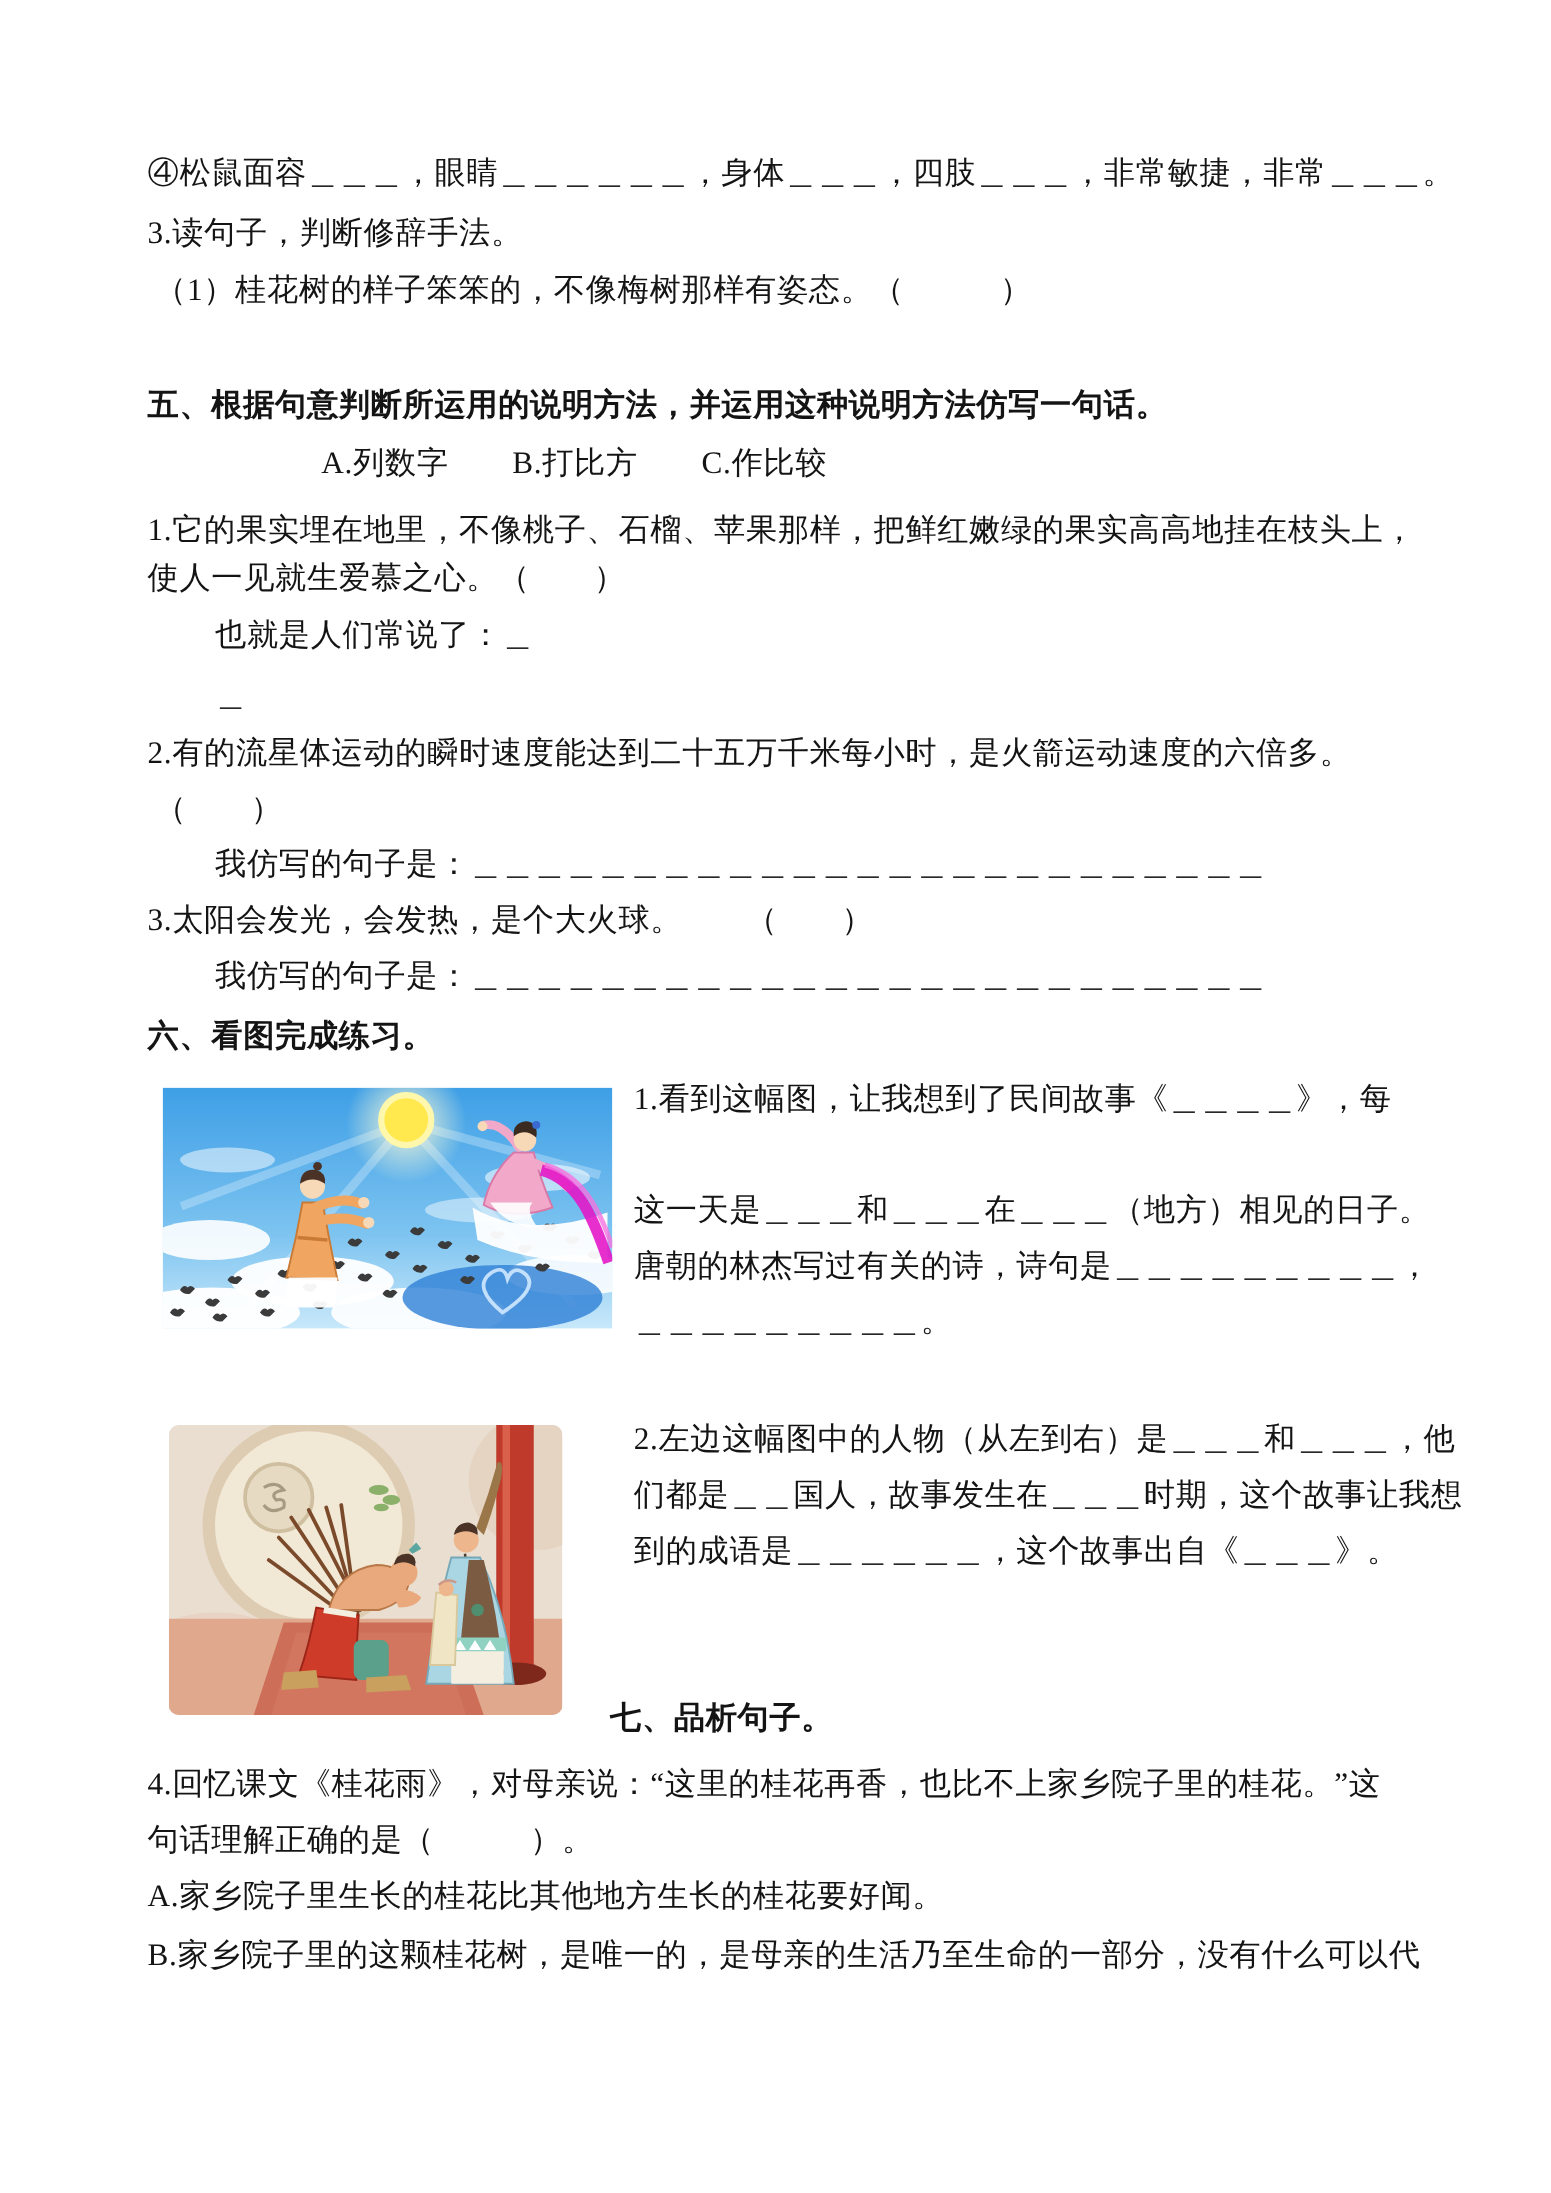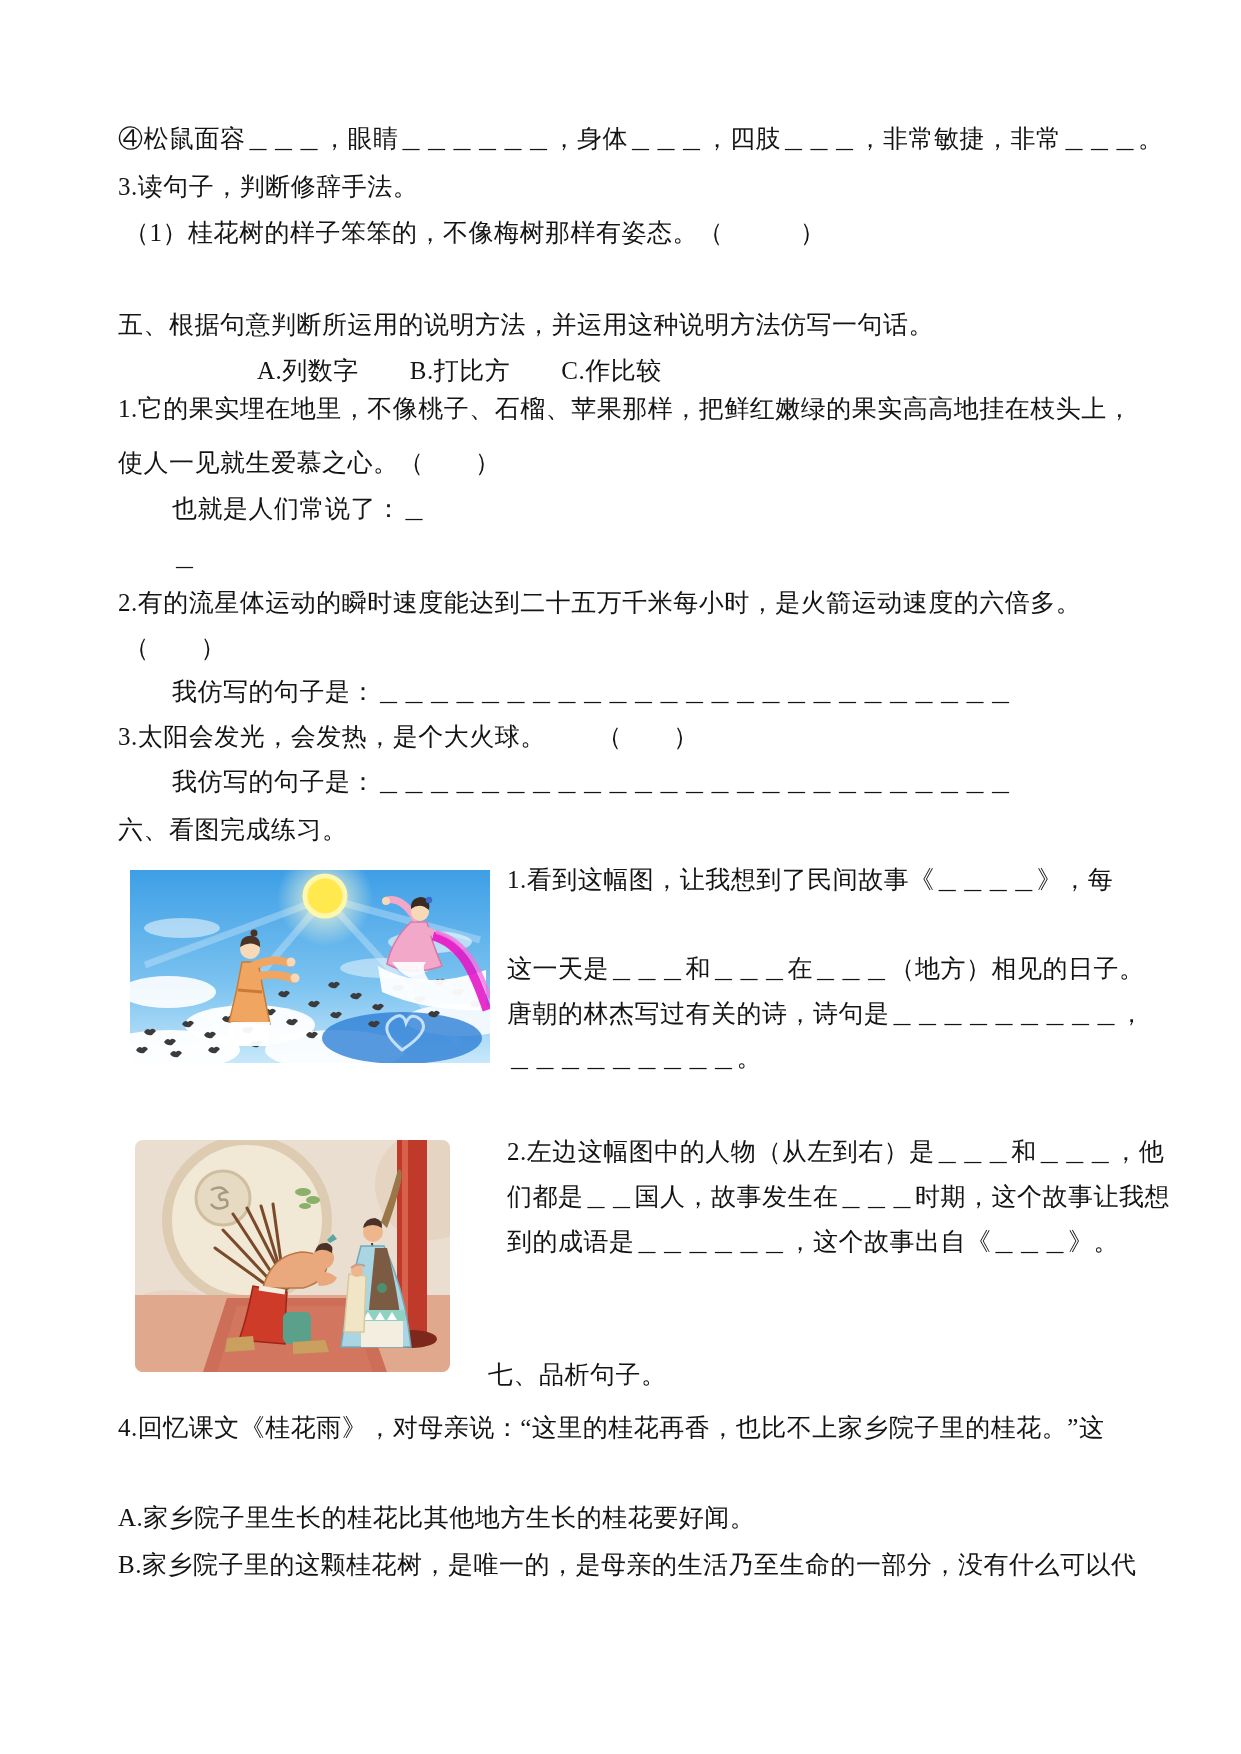--- a/index.html
+++ b/index.html
@@ -5,37 +5,37 @@
   html,body{margin:0;padding:0;background:#ffffff;}
   #page{
     position:relative;width:1241px;height:1754px;background:#ffffff;
     font-family:"Liberation Serif","DejaVu Serif",serif;
     color:#141414;overflow:hidden;
   }
   .ln{
     position:absolute;left:118px;font-size:25px;line-height:34px;
     white-space:nowrap;letter-spacing:0.5px;
   }
-  .bold{font-weight:normal;}
+  .bold{font-weight:bold;}
   .illus{position:absolute;overflow:hidden;}
   .illus svg{display:block;width:100%;height:100%;}
   #img2box{border-radius:8px;}
 </style>
 </head>
 <body>
 
 <div id="page">
 
   <div class="ln" style="top:122px">④松鼠面容＿＿＿，眼睛＿＿＿＿＿＿，身体＿＿＿，四肢＿＿＿，非常敏捷，非常＿＿＿。</div>
   <div class="ln" style="top:170px">3.读句子，判断修辞手法。</div>
   <div class="ln" style="top:216px;left:124px">（1）桂花树的样子笨笨的，不像梅树那样有姿态。（　　　）</div>
 
   <div class="ln bold" style="top:308px">五、根据句意判断所运用的说明方法，并运用这种说明方法仿写一句话。</div>
   <div class="ln" style="top:354px;left:257px">A.列数字　　B.打比方　　C.作比较</div>
-  <div class="ln" style="top:392px">1.它的果实埋在地里，不像桃子、石榴、苹果那样，把鲜红嫩绿的果实高高地挂在枝头上，</div>
+  <div class="ln" style="top:408px">1.它的果实埋在地里，不像桃子、石榴、苹果那样，把鲜红嫩绿的果实高高地挂在枝头上，</div>
   <div class="ln" style="top:446px">使人一见就生爱慕之心。（　　）</div>
   <div class="ln" style="top:492px;left:172px">也就是人们常说了：＿</div>
   <div class="ln" style="top:540px;left:172px">＿</div>
   <div class="ln" style="top:586px">2.有的流星体运动的瞬时速度能达到二十五万千米每小时，是火箭运动速度的六倍多。</div>
   <div class="ln" style="top:631px;left:124px">（　　）</div>
   <div class="ln" style="top:675px;left:172px">我仿写的句子是：＿＿＿＿＿＿＿＿＿＿＿＿＿＿＿＿＿＿＿＿＿＿＿＿＿</div>
   <div class="ln" style="top:720px">3.太阳会发光，会发热，是个大火球。　　（　　）</div>
   <div class="ln" style="top:765px;left:172px">我仿写的句子是：＿＿＿＿＿＿＿＿＿＿＿＿＿＿＿＿＿＿＿＿＿＿＿＿＿</div>
 
   <div class="ln bold" style="top:813px">六、看图完成练习。</div>
@@ -195,16 +195,17 @@
       </g>
     </svg>
   </div>
 
   <div class="ln" style="top:1135px;left:507px">2.左边这幅图中的人物（从左到右）是＿＿＿和＿＿＿，他</div>
   <div class="ln" style="top:1180px;left:507px">们都是＿＿国人，故事发生在＿＿＿时期，这个故事让我想</div>
   <div class="ln" style="top:1225px;left:507px">到的成语是＿＿＿＿＿＿，这个故事出自《＿＿＿》。</div>
 
   <div class="ln bold" style="top:1358px;left:488px">七、品析句子。</div>
   <div class="ln" style="top:1411px">4.回忆课文《桂花雨》，对母亲说：“这里的桂花再香，也比不上家乡院子里的桂花。”这</div>
+  <div class="ln" style="top:1456px">句话理解正确的是（　　　）。</div>
   <div class="ln" style="top:1501px">A.家乡院子里生长的桂花比其他地方生长的桂花要好闻。</div>
   <div class="ln" style="top:1548px">B.家乡院子里的这颗桂花树，是唯一的，是母亲的生活乃至生命的一部分，没有什么可以代</div>
 
 </div>
 
 </body></html>

